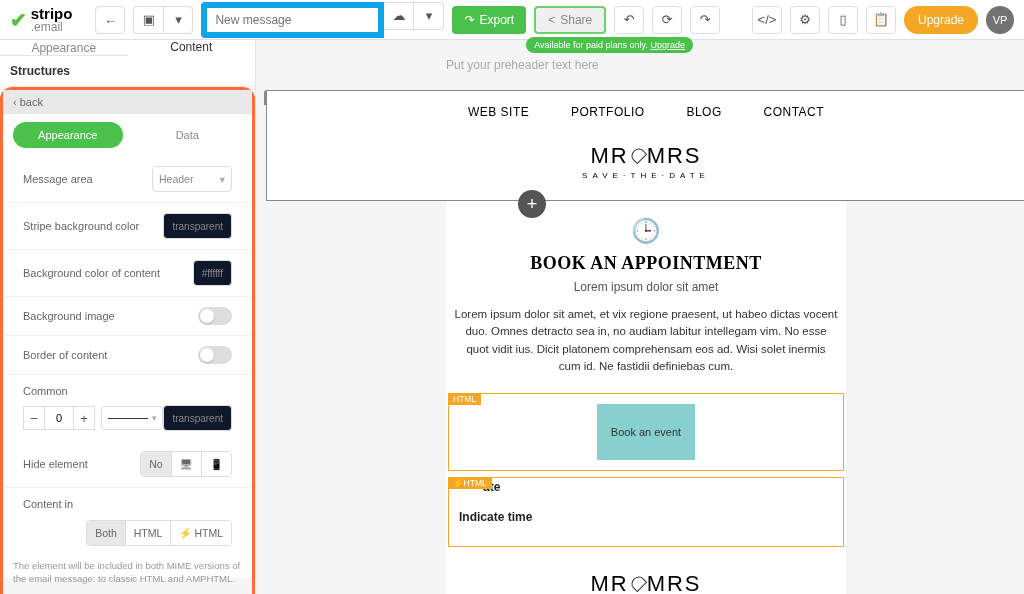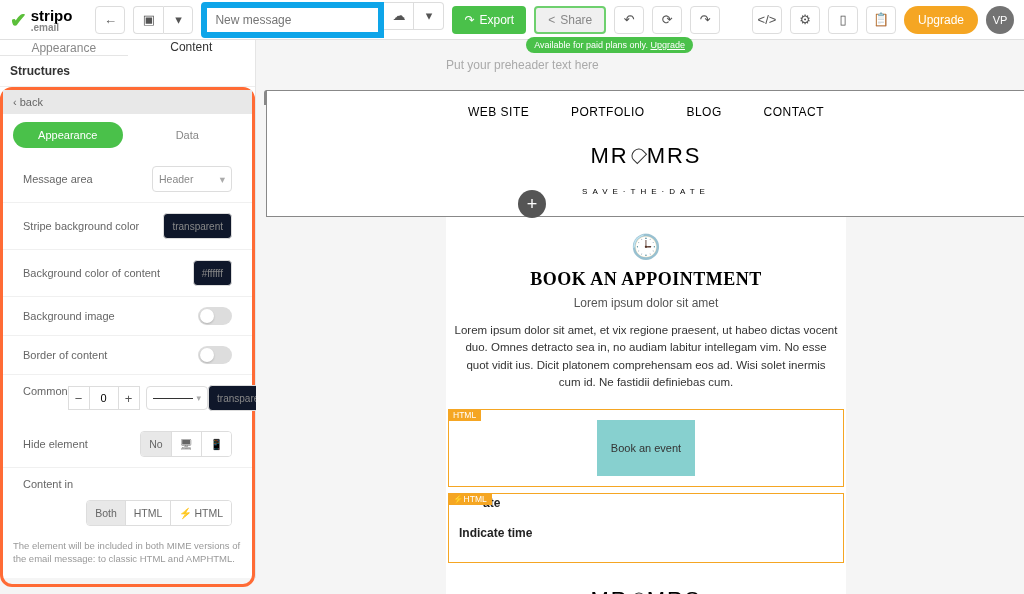--- a/index.html
+++ b/index.html
@@ -1,21 +1,21 @@
 <!DOCTYPE html>
 <html><head>
 <meta charset="utf-8">
 <style>
 * { margin: 0; padding: 0; box-sizing: border-box; font-family: -apple-system, BlinkMacSystemFont, "Segoe UI", Arial, sans-serif; }
 body { background: #f5f5f5; width: 1024px; height: 594px; overflow: hidden; position: relative; }
 .topbar { height: 40px; background: #fff; border-bottom: 1px solid #e0e0e0; display: flex; align-items: center; padding: 0 10px; gap: 8px; }
 .logo { display: flex; align-items: center; gap: 4px; margin-right: 15px; }
 .logo-icon { color: #5bbf3a; font-weight: bold; font-size: 20px; }
 .logo-text { font-weight: 700; font-size: 15px; }
-.logo-sub { font-size: 10px; color: #888; margin-top: -2px; font-weight: bold; }
+.logo-sub { font-size: 12px; color: #888; margin-top: -2px; }
 .icon-btn { width: 30px; height: 28px; border: 1px solid #ddd; border-radius: 4px; background: #fff; display: flex; align-items: center; justify-content: center; font-size: 13px; color: #555; cursor: pointer; }
 .icon-btn-grp { display: flex; }
 .icon-btn-grp .icon-btn:first-child { border-radius: 4px 0 0 4px; border-right: none; }
 .icon-btn-grp .icon-btn:last-child { border-radius: 0 4px 4px 0; }
 .msg-input { flex: 0 0 140px; height: 28px; border: 6px solid #0ea5e9; border-radius: 4px 0 0 4px; padding: 12px 8px; font-size: 12px; color: #999; }
 .msg-input-grp { display: flex; }
 .msg-input-grp .icon-btn { border-radius: 0; border-left: none; }
 .msg-input-grp .icon-btn:last-child { border-radius: 0 4px 4px 0; }
 .export-btn { height: 28px; padding: 0 12px; background: #4ac14a; color: #fff; border: none; border-radius: 4px; font-size: 12px; display: flex; align-items: center; gap: 5px; cursor: pointer; }
 .share-btn { height: 28px; padding: 0 12px; background: #f0f0f0; color: #888; border: 2px solid #6ed06e; border-radius: 4px; font-size: 12px; display: flex; align-items: center; gap: 5px; cursor: pointer; position: relative; }
@@ -58,21 +58,21 @@
 
 .canvas { position: absolute; left: 256px; right: 0; top: 40px; bottom: 0; background: #f5f5f5; overflow: auto; }
 .preheader-row { display: flex; align-items: center; height: 50px; padding-left: 190px; font-size: 12px; color: #aaa; position: relative; }
 .stripe-label { position: absolute; left: 8px; top: 50px; background: #888; color: #fff; font-size: 10px; padding: 2px 6px; border-radius: 3px 3px 0 0; }
 .email-body { width: 400px; margin-left: 190px; background: #fff; }
 .sel-stripe { border: 1px solid #888; position: relative; margin-left: -180px; padding-left: 180px; padding-right: 180px; width: 760px; background: #fff;}
 .nav-row { display: flex; justify-content: space-around; padding: 14px 0; font-size: 12px; letter-spacing: .5px; font-family: Georgia, serif; }
 .logo-row { text-align: center; padding: 10px 0 20px; font-family: Georgia, serif; }
 .mrmrs { font-size: 22px; letter-spacing: 2px; }
 .heart { display: inline-block; border: 1.2px solid #333; width: 14px; height: 12px; border-radius: 50% 50% 0 0; transform: rotate(-45deg); margin: 0 2px; position: relative; top: -2px; }
-.save-date { font-size: 8px; letter-spacing: 5px; margin-top: 18px; }
+.save-date { font-size: 8px; letter-spacing: 5px; margin-top: 2px; }
 .add-btn { position: absolute; left: -14px; top: 120px; width: 28px; height: 28px; background: #555; color: #fff; border-radius: 50%; display: flex; align-items: center; justify-content: center; font-size: 18px; z-index: 5; }
 .dots-btn { position: absolute; right: 8px; top: 112px; width: 32px; height: 36px; background: #888; color: #fff; border-radius: 18px 0 0 18px; display: flex; align-items: center; justify-content: center; font-size: 18px; }
 .clock-icon { text-align: center; padding-top: 16px; font-size: 24px; }
 .book-h { text-align: center; font-family: Georgia, serif; font-size: 18px; font-weight: bold; letter-spacing: .5px; margin-top: 8px; }
 .book-sub { text-align: center; font-size: 12px; color: #555; margin-top: 6px; }
 .book-p { text-align: center; font-size: 11.5px; color: #333; padding: 12px 8px; line-height: 1.5; }
 .html-block { border: 1px solid #f5a623; margin: 6px 2px; position: relative; padding: 10px; }
 .html-tag { position: absolute; top: -1px; left: -1px; background: #f5a623; color: #fff; font-size: 8.5px; padding: 1px 5px; }
 .html-tag .bolt { color: #fff; }
 .book-btn { display: inline-block; background: #87d0cf; color: #333; padding: 22px 14px; font-size: 11px; }
@@ -148,21 +148,21 @@
       <div class="prop-chip">#ffffff</div>
     </div>
     <div class="prop-row">
       <span>Background image</span>
       <div class="toggle"></div>
     </div>
     <div class="prop-row">
       <span>Border of content</span>
       <div class="toggle"></div>
     </div>
-    <div class="prop-row noborder" style="flex-direction:row; align-items:flex-start; ">
+    <div class="prop-row noborder" style="flex-direction:column; align-items:flex-start; gap:8px;">
       <span>Common</span>
       <div style="display:flex; width:100%; align-items:center;">
         <div class="stepper-grp">
           <button class="stepper-btn">−</button>
           <input class="stepper-inp" value="0" style="">
           <button class="stepper-btn">+</button>
         </div>
         <div class="line-select"></div>
         <div style="flex:1"></div>
         <div class="prop-chip">transparent</div>

